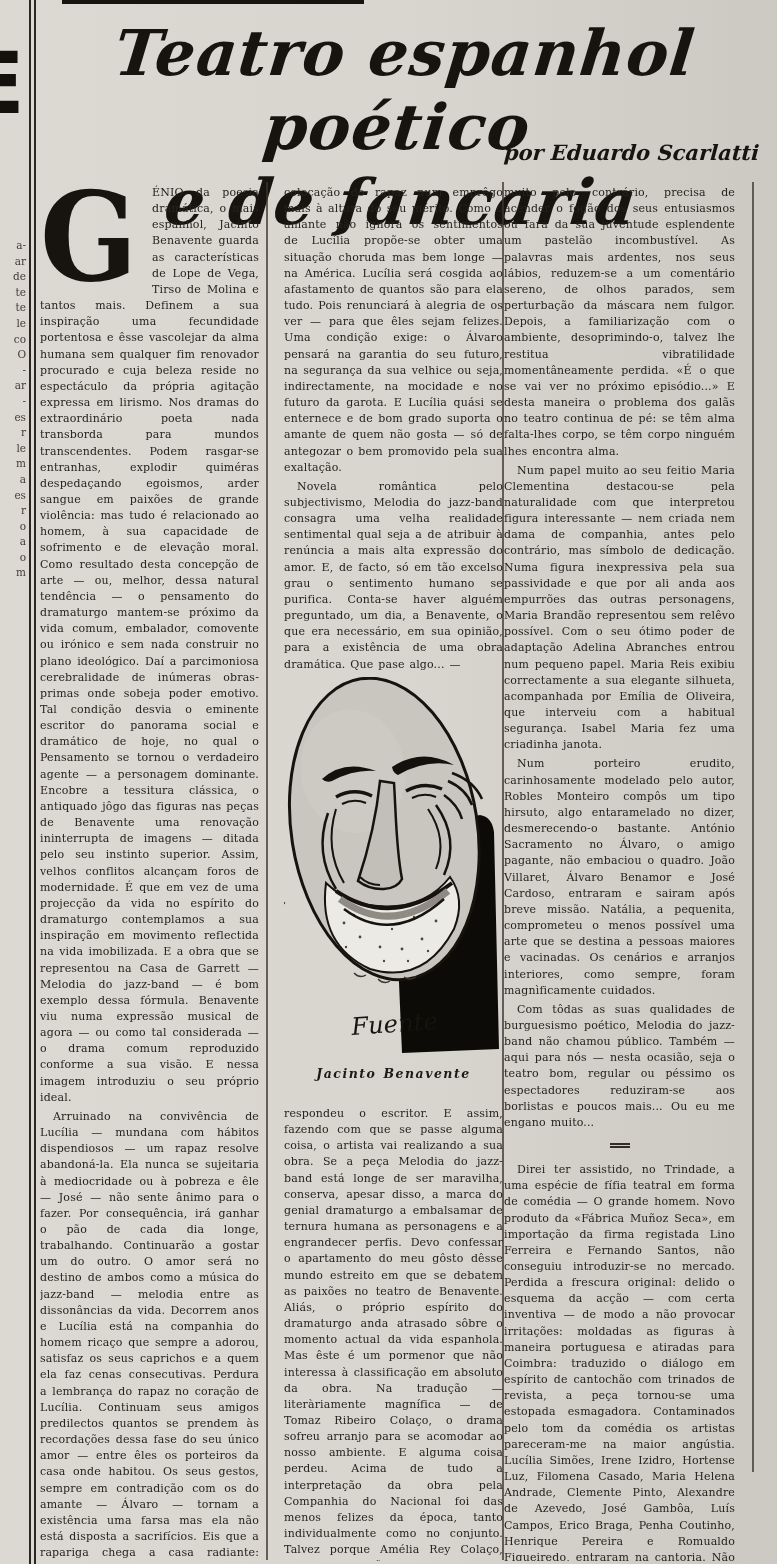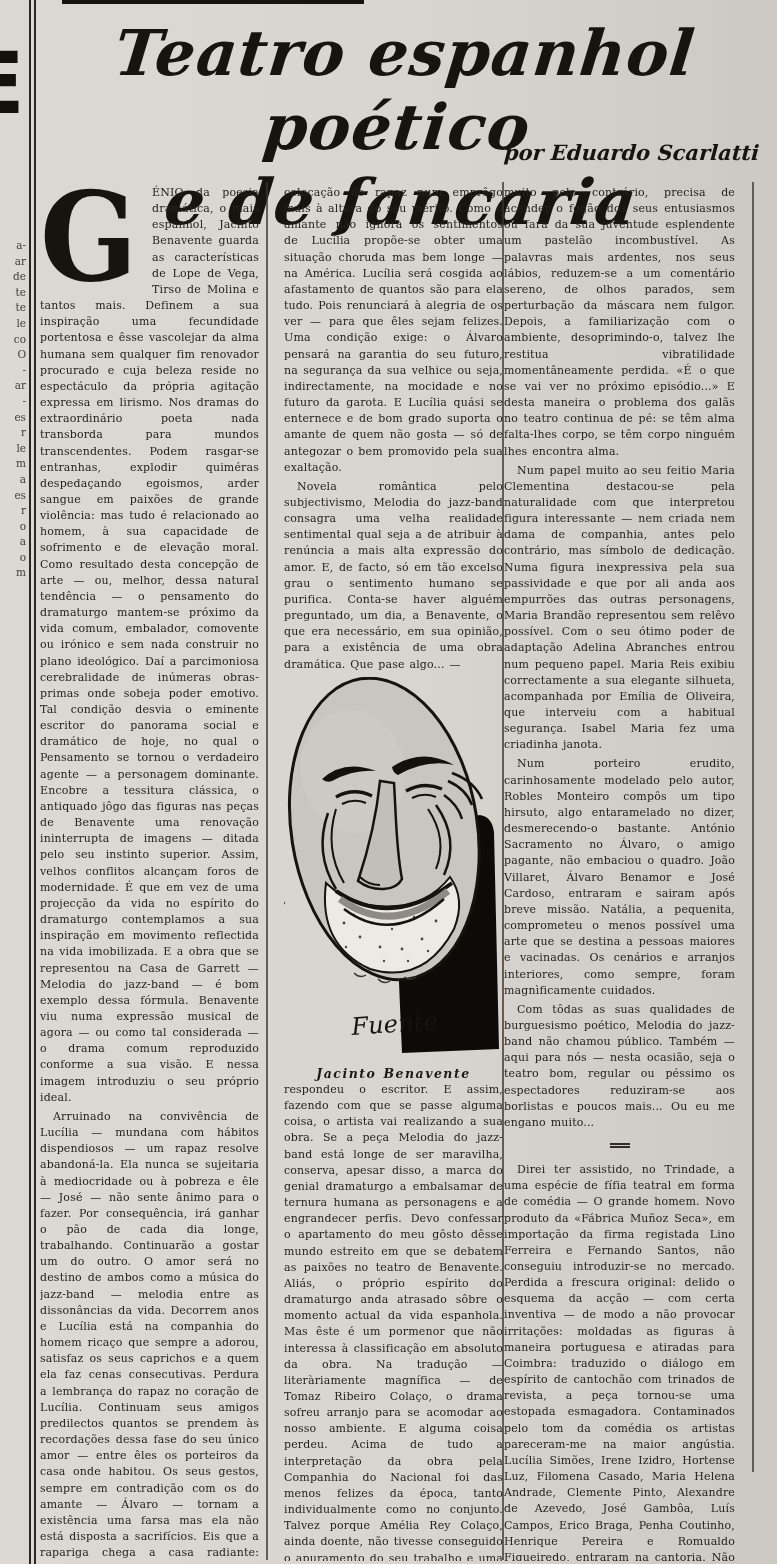--- a/index.html
+++ b/index.html
@@ -35,21 +35,21 @@
   .col1{left:40px;width:219px;}
   .col2{left:284px;width:219px;}
   .col3{left:504px;width:231px;}
   .vrule{position:absolute;top:182px;width:0;height:1378px;border-left:2px solid rgba(60,53,45,.75);}
   .vr1{left:266px;} .vr2{left:502px;} .vr3{left:752px;height:1290px;}
   .dropcap{float:left;font-size:124px;line-height:97px;font-weight:bold;color:#17130e;
            margin:3px 6px 0 0;transform:scaleX(.92);transform-origin:left top;}
   
   .figure{margin:4px auto 2px auto;width:219px;}
   .fig-caption{text-align:center;font-style:italic;font-weight:bold;font-size:12.5px;
-               letter-spacing:1.5px;margin:2px 0 0 0;color:#1d1914;}
+               letter-spacing:1.5px;margin:2px 0 24px 0;color:#1d1914;}
   
   .mini-divider{width:20px;height:7px;margin:12px auto 12px auto;
         background:repeating-linear-gradient(180deg,#332d26 0 1.6px,transparent 1.6px 3.4px);}
 </style>
 </head>
 <body>
 
 <div class="page">
 
   <div class="top-sliver"></div>

